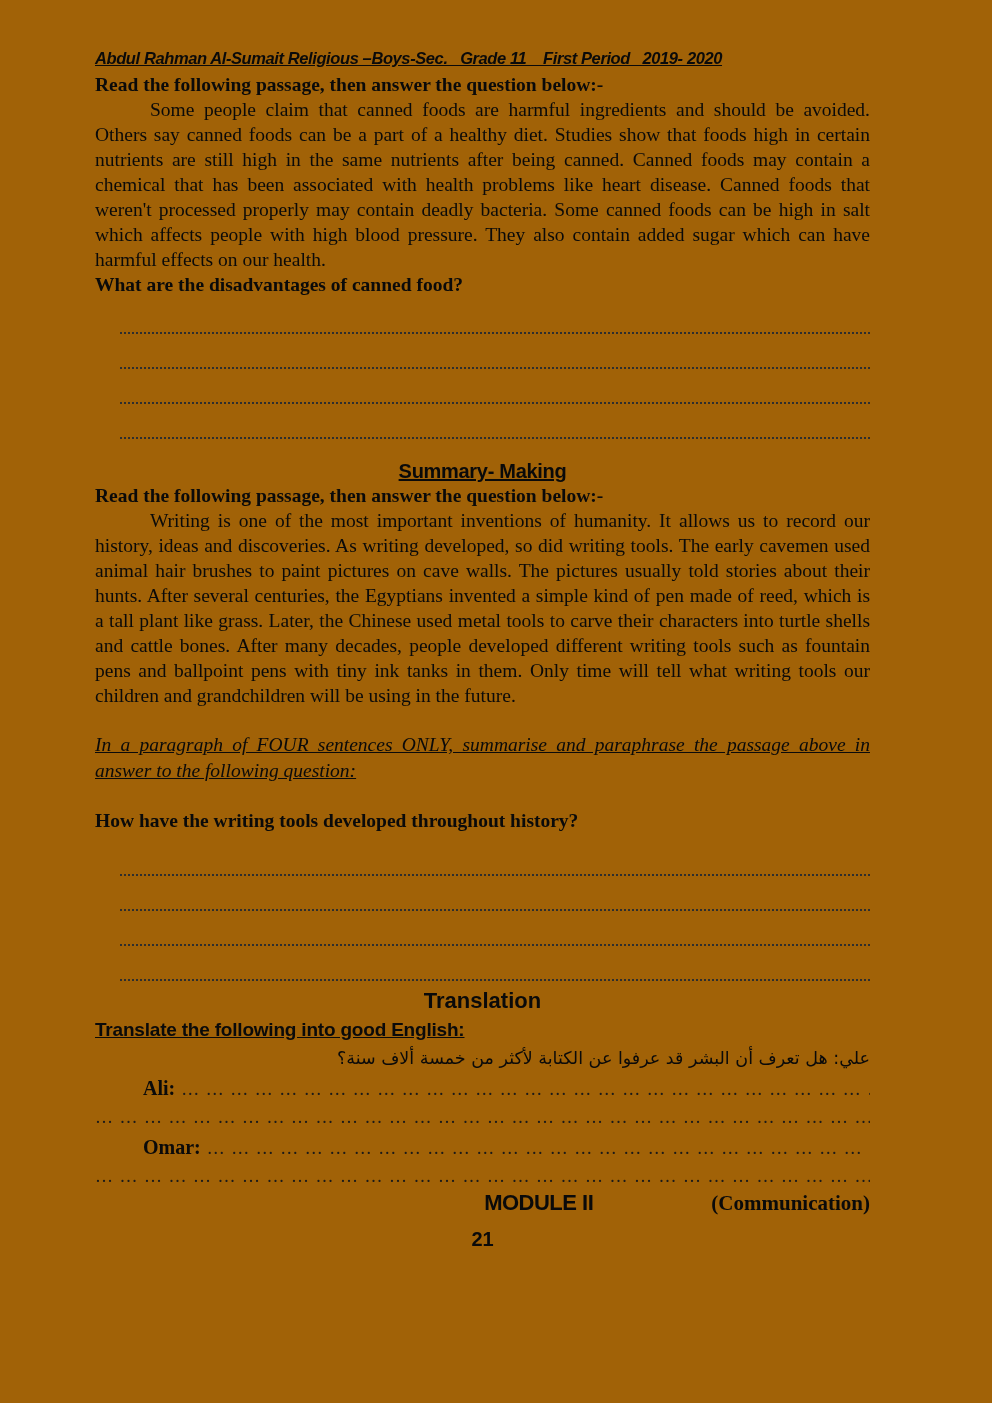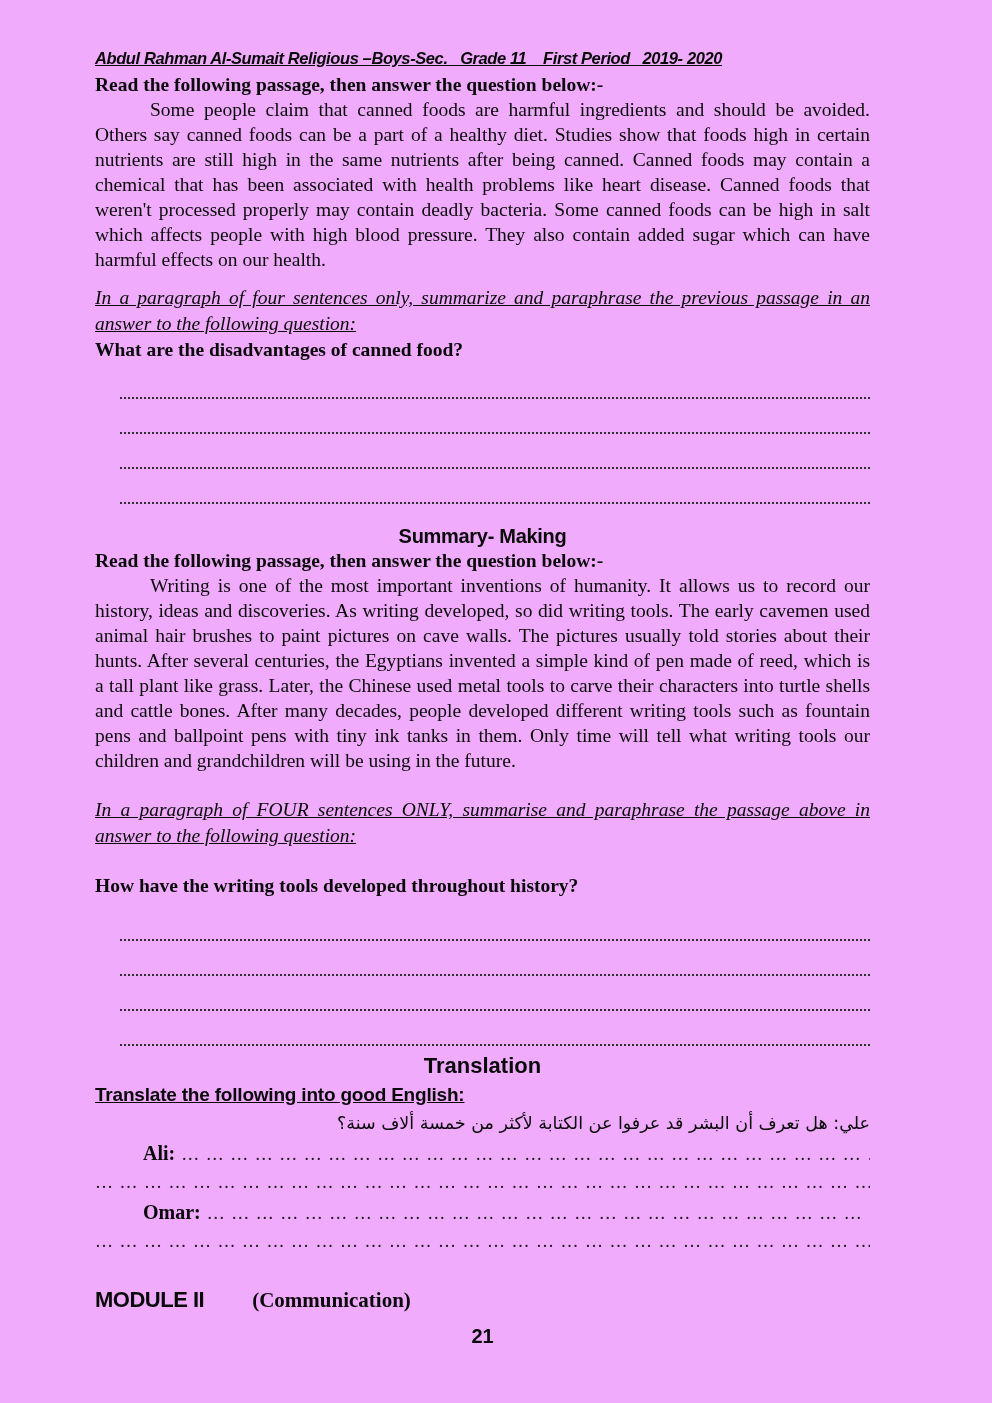--- a/index.html
+++ b/index.html
@@ -1,20 +1,20 @@
 <!DOCTYPE html>
 <html><head>
 <meta charset="utf-8">
 <style>
   html, body { margin: 0; padding: 0; background: #ffffff; }
   .page {
     position: relative;
     width: 992px;
     height: 1403px;
-    background: #f0abfc;
+    background: #a16207;
     box-sizing: border-box;
     padding: 47px 122px 0 95px;
     overflow: hidden;
     color: #0a0a0a;
     font-family: "Liberation Serif", serif;
   }
   
   .doc-header {
     font-family: "Liberation Sans", sans-serif;
     font-weight: bold;
@@ -64,20 +64,21 @@
     margin-left: 25px;
     border-bottom: 2.5px dotted #2e2e2e;
   }
   
   .section-title {
     font-family: "Liberation Sans", sans-serif;
     font-weight: bold;
     font-size: 20px;
     letter-spacing: -0.3px;
     text-align: center;
+    text-decoration: underline;
     line-height: 24px;
     margin-top: 20px;
   }
   .translation-title {
     font-family: "Liberation Sans", sans-serif;
     font-weight: bold;
     font-size: 22px;
     text-align: center;
     line-height: 28px;
     margin-top: 6px;
@@ -126,23 +127,22 @@
     overflow: hidden;
     white-space: nowrap;
     font-size: 18px;
     letter-spacing: 1px;
     line-height: 27px;
     color: #1a1a1a;
   }
   
   .module-row {
     display: flex;
-    justify-content: flex-start;
-    gap: 48px;
-    margin-top: 32px;
+    justify-content: flex-end;
+    gap: 118px;
     align-items: baseline;
   }
   .module-name {
     font-family: "Liberation Sans", sans-serif;
     font-weight: bold;
     font-size: 22px;
     letter-spacing: -0.5px;
   }
   .module-subtitle {
     font-family: "Liberation Serif", serif;
@@ -159,21 +159,20 @@
 </style>
 </head>
 <body>
 
 <div class="page">
 
   <div class="doc-header">Abdul Rahman Al-Sumait Religious –Boys-Sec.   Grade 11    First Period   2019- 2020</div>
 
   <div class="read-instruction">Read the following passage, then answer the question below:-</div>
   <div class="passage">Some people claim that canned foods are harmful ingredients and should be avoided. Others say canned foods can be a part of a healthy diet. Studies show that foods high in certain nutrients are still high in the same nutrients after being canned. Canned foods may contain a chemical that has been associated with health problems like heart disease. Canned foods that weren't processed properly may contain deadly bacteria. Some canned foods can be high in salt which affects people with high blood pressure. They also contain added sugar which can have harmful effects on our health.</div>
-  <div class="task-line">In a paragraph of four sentences only, summarize and paraphrase the previous passage in an answer to the following question:</div>
   <div class="question">What are the disadvantages of canned food?</div>
   <div class="answer-block">
     <div class="answer-line"></div>
     <div class="answer-line"></div>
     <div class="answer-line"></div>
     <div class="answer-line"></div>
   </div>
 
   <div class="section-title">Summary- Making</div>
   <div class="read-instruction" style="margin-top:0;">Read the following passage, then answer the question below:-</div>

